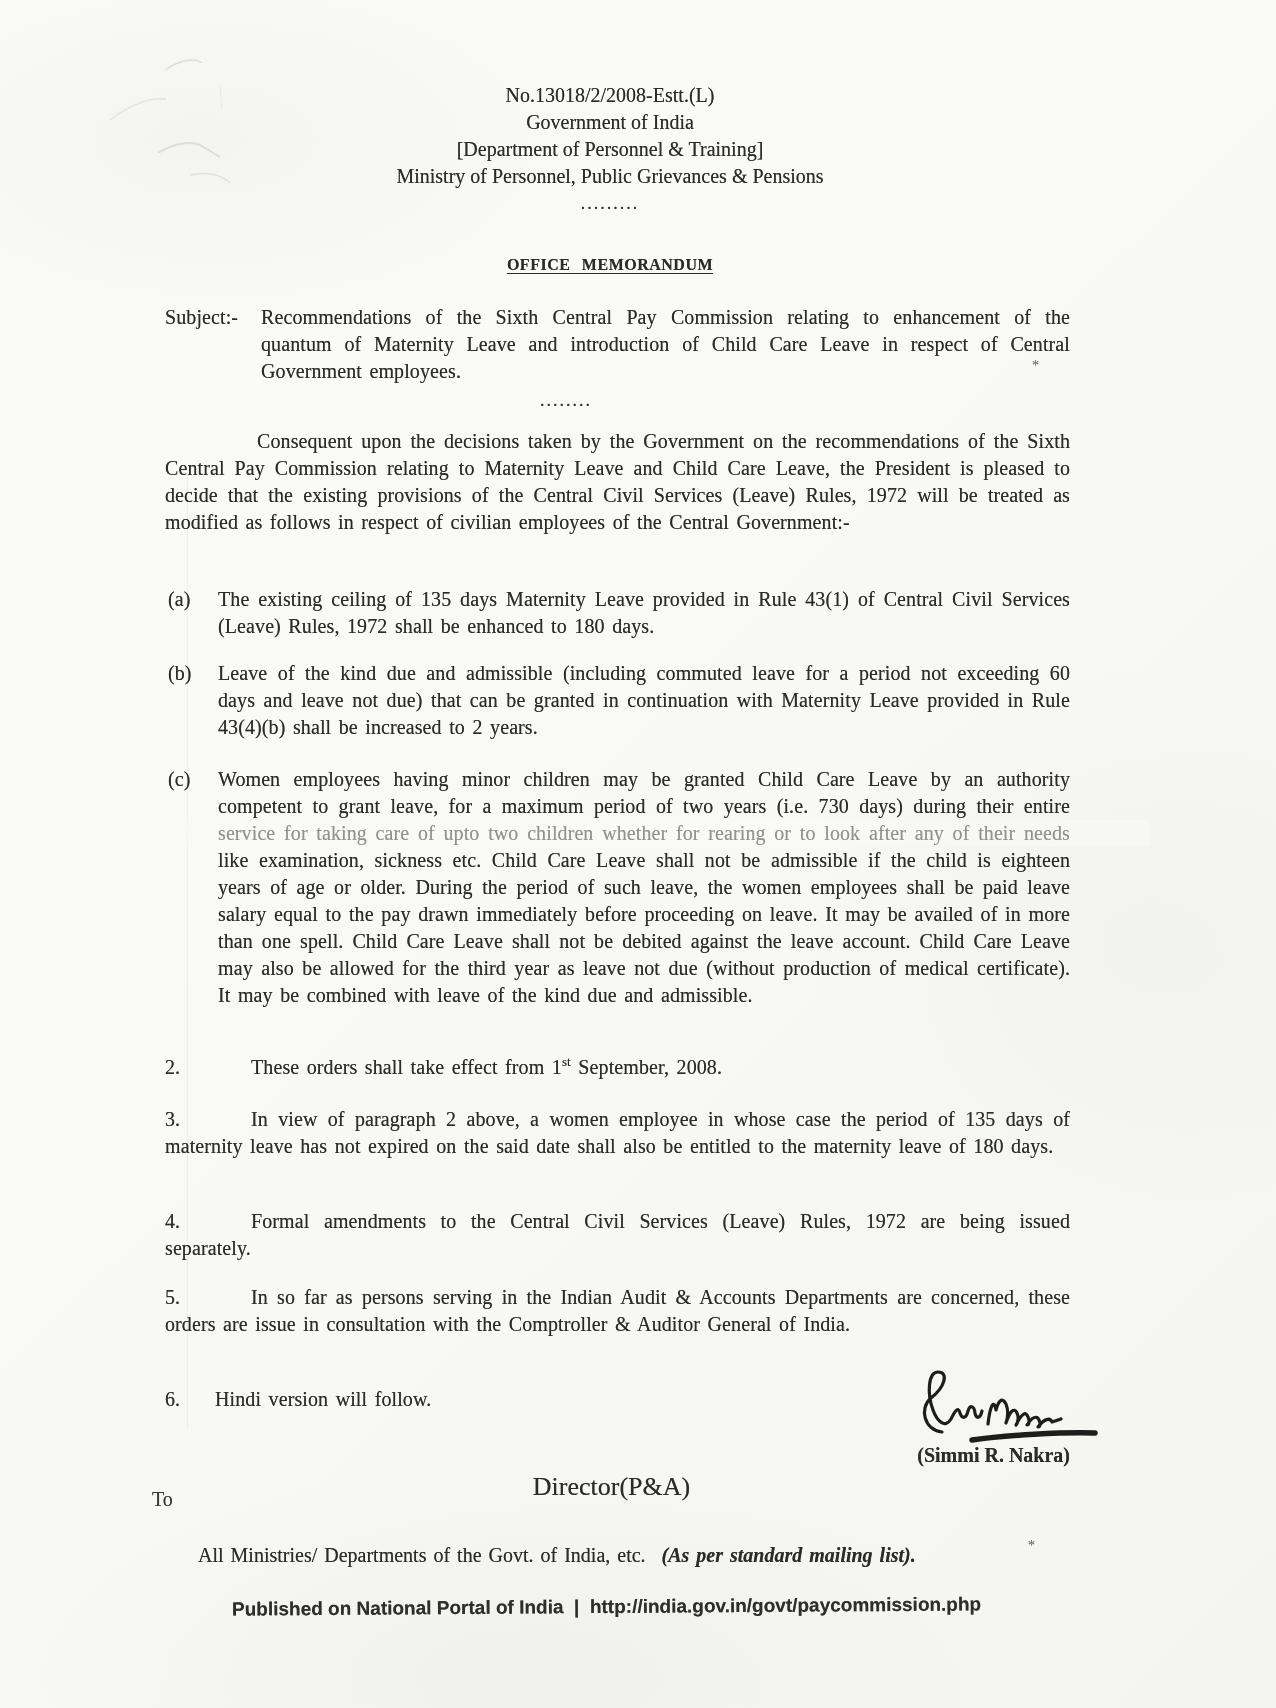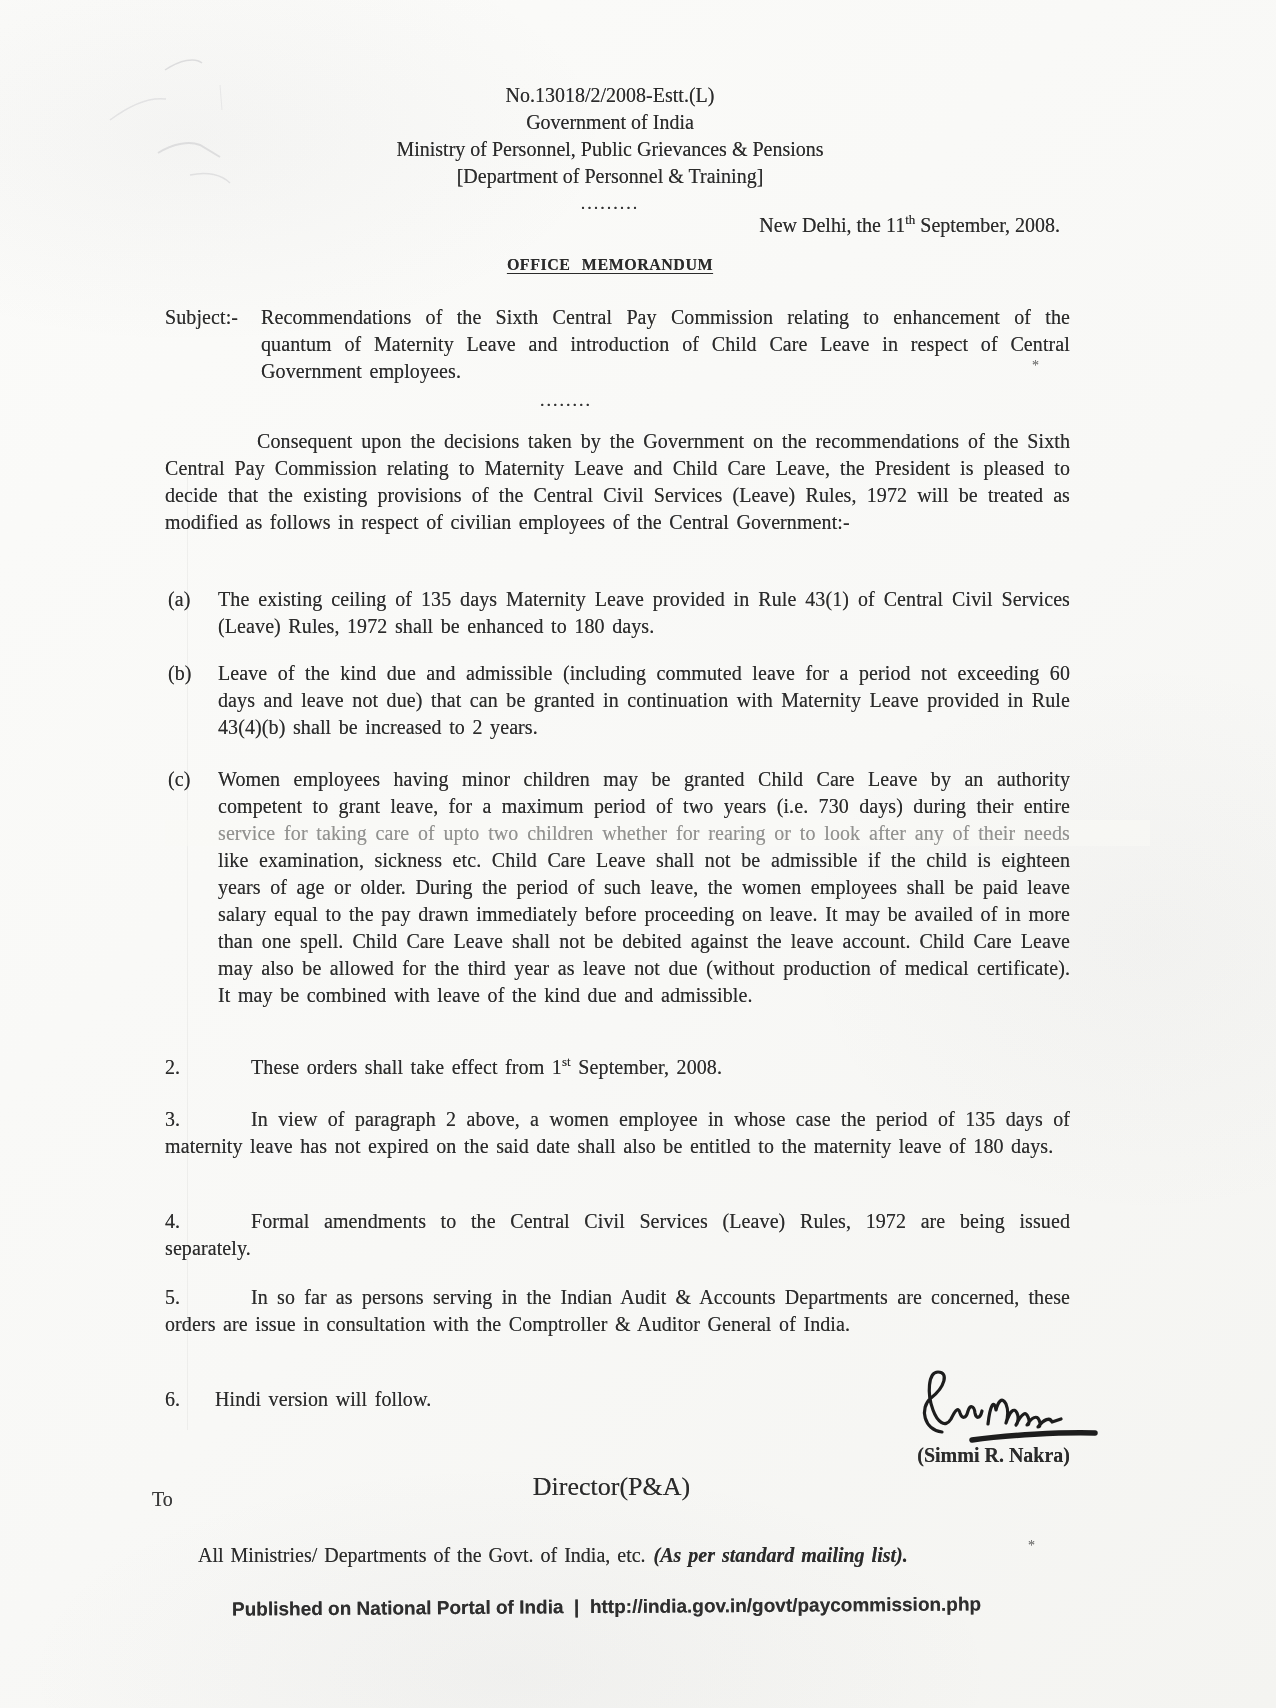--- a/index.html
+++ b/index.html
@@ -33,21 +33,21 @@
   .para{left:165px;width:905px;}
   .num{display:inline-block;}
   .tab-lg{width:86px;}
   .tab-sm{width:50px;}
   sup{font-size:13px;line-height:0;}
   .sig-svg{left:912px;top:1366px;}
   .sig-name{left:165px;width:905px;top:1444px;text-align:right;font-size:20px;font-weight:bold;}
   .sig-title{left:165px;width:893px;top:1472px;text-align:center;font-size:26px;}
   .to-label{left:152px;top:1488px;font-size:20px;color:#3a3a3a;}
   .distribution{left:198px;top:1544px;font-size:20px;word-spacing:2px;}
-  .distribution .note{font-style:italic;font-weight:600;margin-left:8px;}
+  .distribution .note{font-style:italic;font-weight:600;margin-left:16px;}
   .published{left:232px;top:1596px;font-size:19px;font-weight:bold;font-family:"Liberation Sans",sans-serif;color:#2e2e2e;transform:rotate(-0.4deg);white-space:pre;}
   .asterisk{font-size:14px;color:#555;opacity:0.8;}
   .fade-strip{left:165px;top:820px;width:985px;height:26px;background:rgba(249,249,246,0.5);pointer-events:none;}
   .crease{left:187px;top:470px;width:1px;height:960px;background:rgba(60,60,70,0.06);}
   .scribble{left:70px;top:25px;opacity:0.75;}
 </style>
 </head>
 <body>
 
 <div class="page">
@@ -58,28 +58,25 @@
     <path d="M88,128 C104,118 120,116 130,120 L150,132" stroke="rgba(90,90,105,0.20)" stroke-width="2" fill="none"></path>
     <path d="M120,150 C138,146 152,150 160,158" stroke="rgba(90,90,105,0.18)" stroke-width="1.5" fill="none"></path>
     <path d="M150,60 L152,85" stroke="rgba(90,90,105,0.12)" stroke-width="1" fill="none"></path>
   </svg>
 
   <div class="abs crease"></div>
 
   <div class="abs hdr" style="top:82px">
     <div>No.13018/2/2008-Estt.(L)</div>
     <div>Government of India</div>
+    <div>[Department of Personnel &amp; Training]</div>
     <div>Ministry of Personnel, Public Grievances &amp; Pensions</div>
-    <div>[Department of Personnel &amp; Training]</div>
     <div class="dotsrow">.........</div>
   </div>
 
-  <div class="abs dateline">
-    <span>New Delhi, the 11</span><sup>th</sup><span> September, 2008.</span>
-  </div>
 
   <div class="abs om-title">
     <span>OFFICE MEMORANDUM</span>
   </div>
 
   <div class="abs subject bodytext">
     <span class="subject-label">Subject:-</span>
     <span class="subject-text">Recommendations of the Sixth Central Pay Commission relating to enhancement of the quantum of Maternity Leave and introduction of Child Care Leave in respect of Central Government employees.</span>
   </div>
   <div class="abs asterisk" style="left:1032px;top:358px">*</div>

